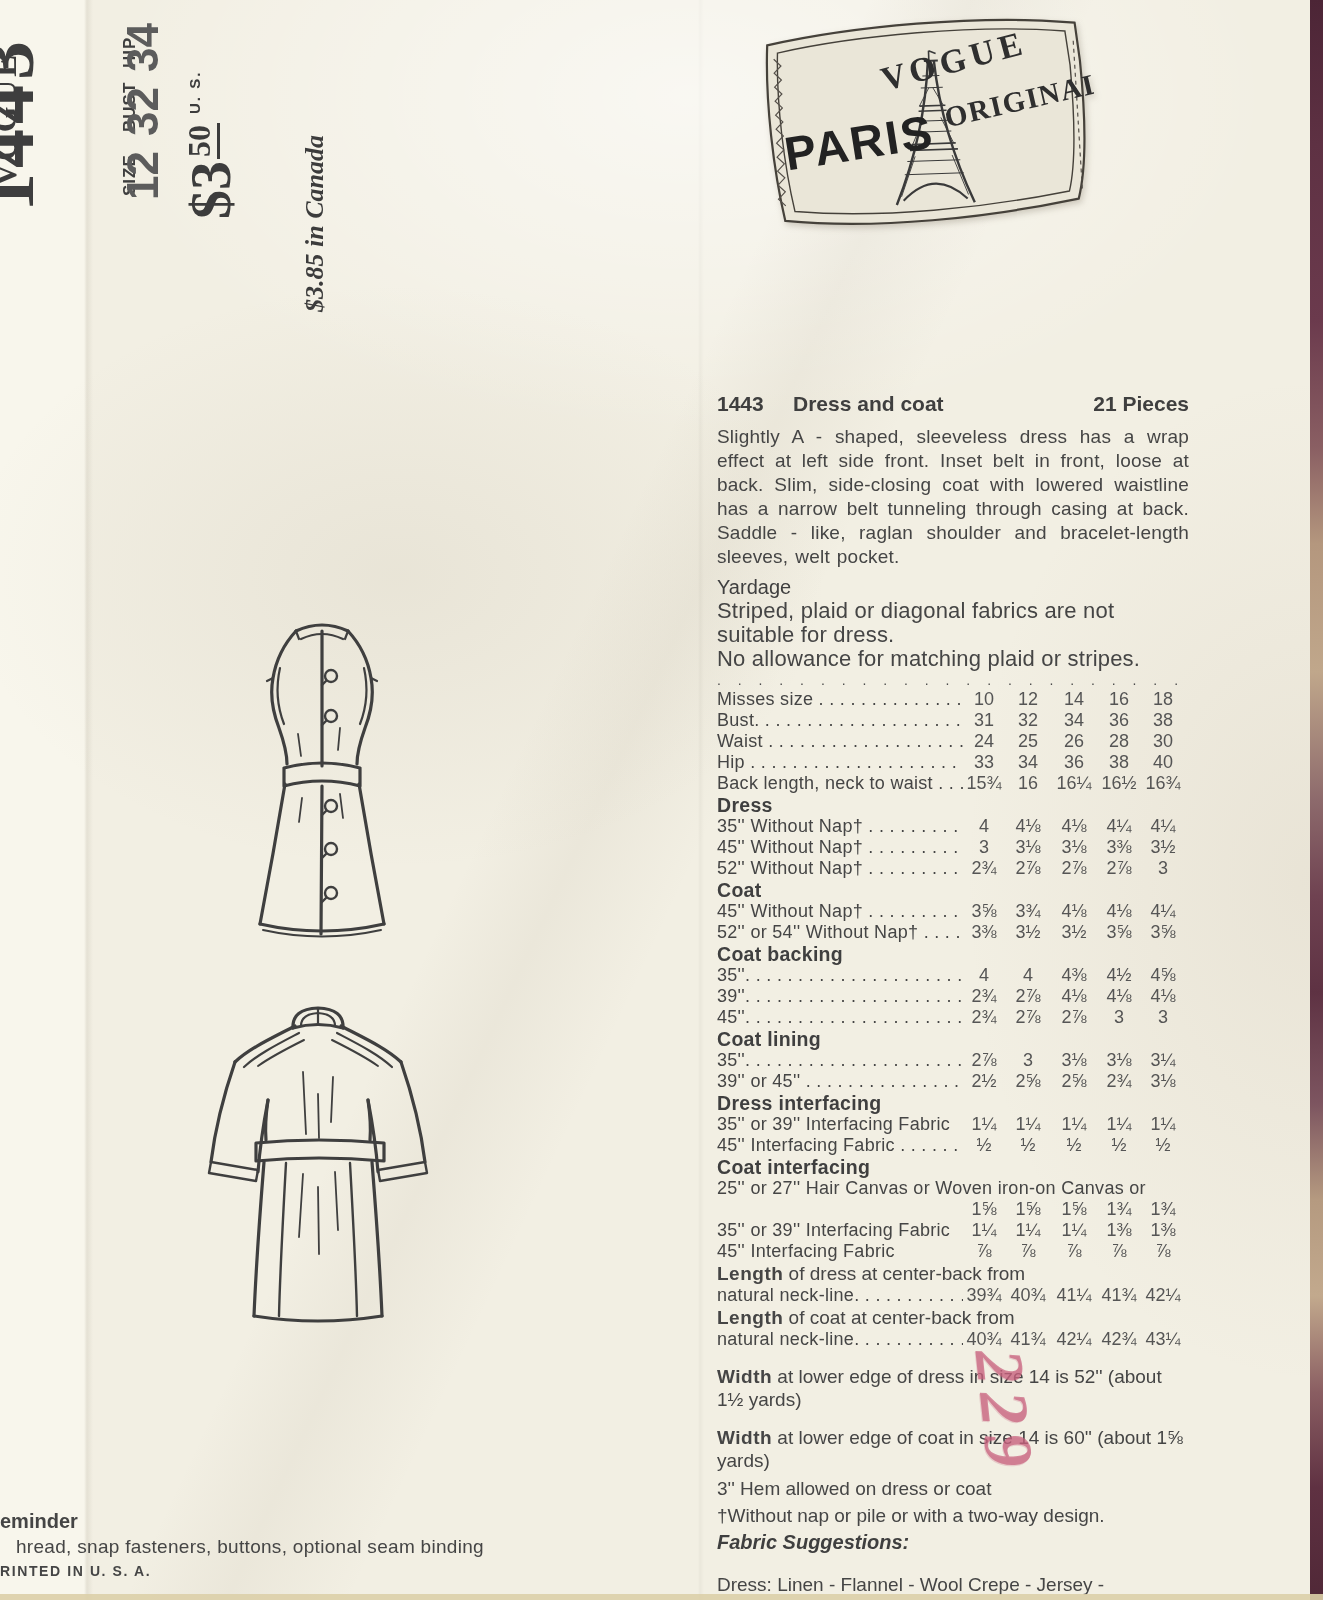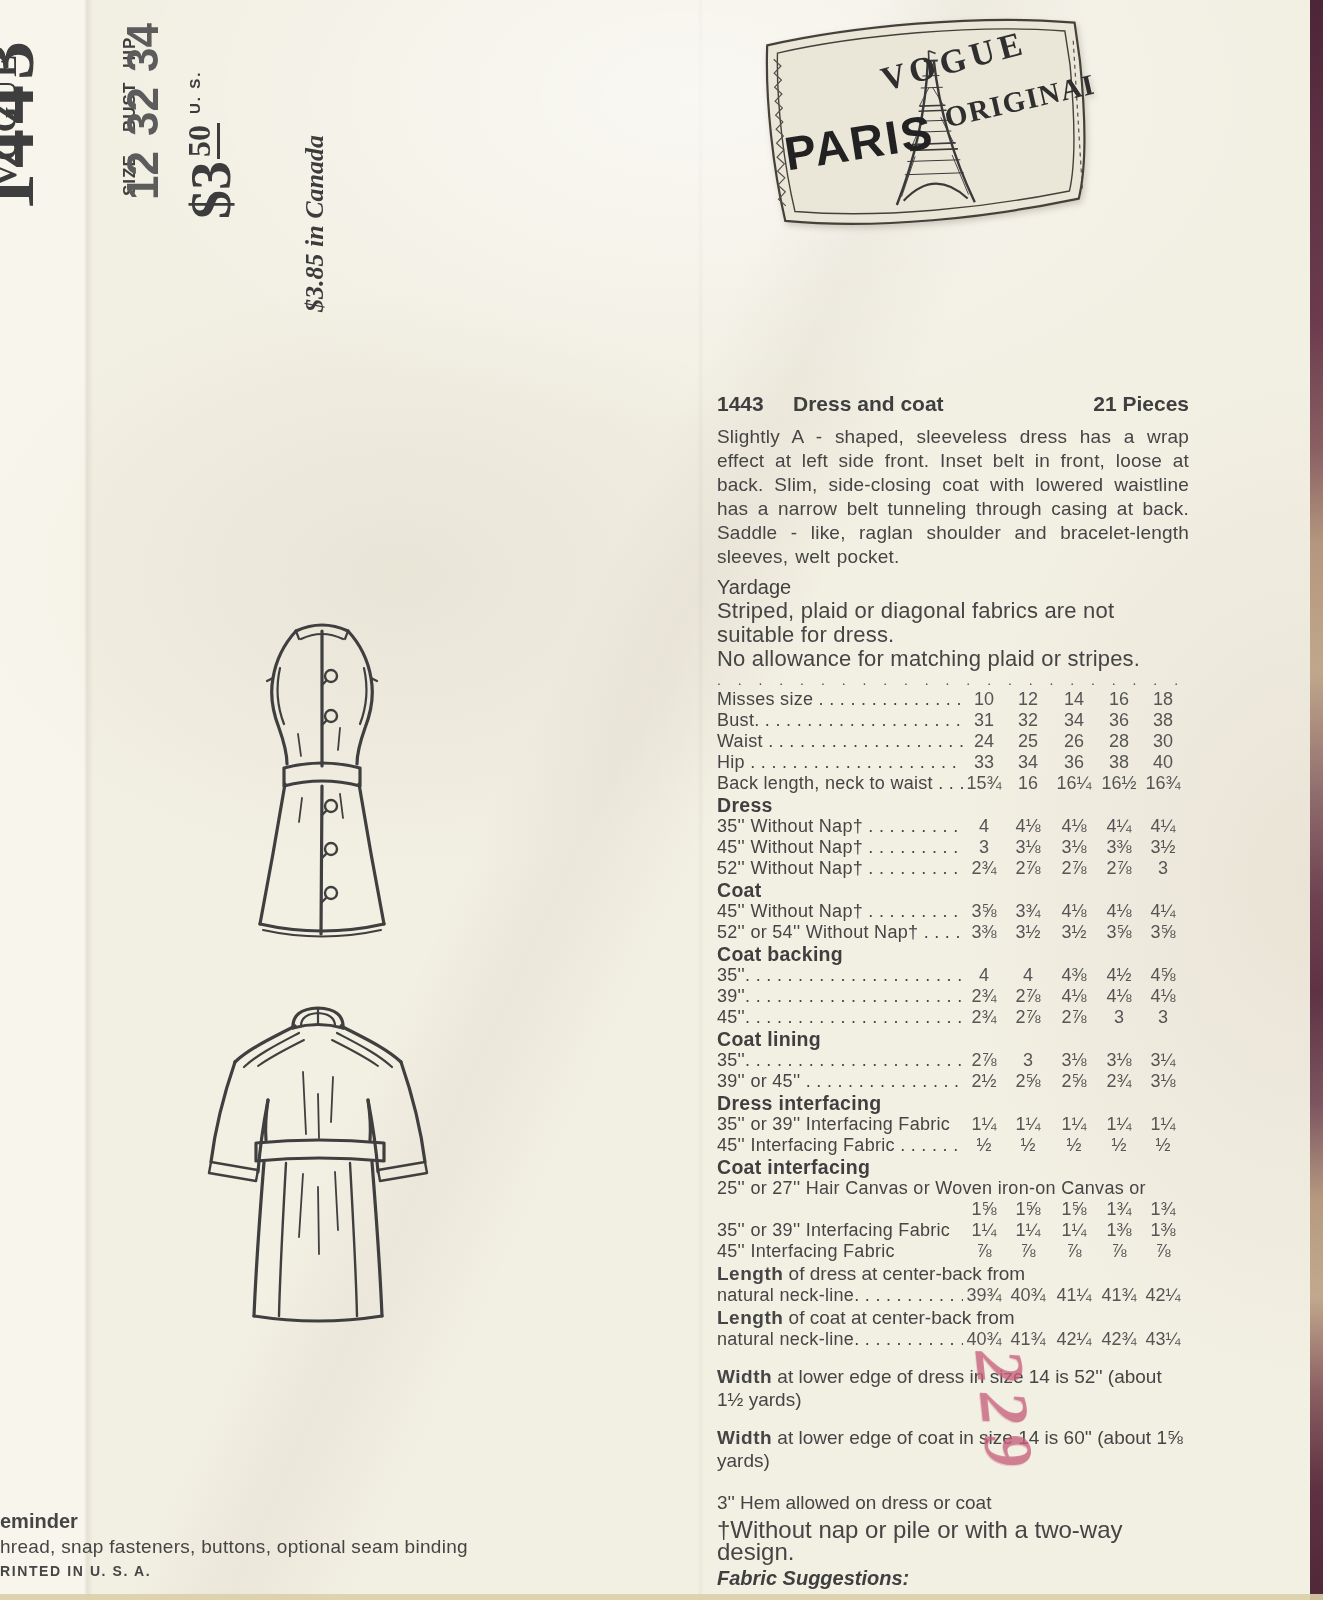--- a/index.html
+++ b/index.html
@@ -45,35 +45,35 @@
   .yrow{display:grid;grid-template-columns:246px 42px 46px 46px 44px 44px;font-size:18px;line-height:21px;}
   .ylbl{white-space:nowrap;overflow:hidden;letter-spacing:0.3px;}
   .yv{text-align:center;color:#555;}
   .yrow.hrow{display:block;font-weight:700;font-size:19.5px;line-height:22px;color:#3f3f3f;}
   .yrow.prow{display:block;line-height:21px;}
   .yrow.prow .ylbl{white-space:normal;overflow:visible;}
   .lpara{font-size:19px;line-height:23px;}
   .lpara b{font-weight:700;letter-spacing:0.5px;}
   .wpara{margin-top:16px;font-size:19px;line-height:22.5px;}
   .wpara b{font-weight:700;letter-spacing:0.5px;}
-  .hem{margin-top:20px;font-size:19px;line-height:22px;}
-  .dagger{margin-top:5px;font-size:24px;line-height:22px;}
+  .hem{margin-top:6px;font-size:19px;line-height:22px;}
+  .dagger{margin-top:5px;font-size:19px;line-height:22px;}
   .fsec{margin-top:3px;font-size:20px;font-weight:700;line-height:24px;color:#3f3f3f;font-style:italic;}
   .fline{font-size:19px;line-height:22px;}
   
   .stamp{
     position:absolute;left:920px;top:1372px;width:170px;height:80px;line-height:80px;text-align:center;
     transform:rotate(84deg);font-family:"Liberation Serif",serif;font-style:italic;font-weight:700;
     font-size:68px;letter-spacing:8px;color:rgba(199,95,125,0.72);
     text-shadow:1px 1px 0 rgba(199,95,125,0.25);
   }
   
   .footer{position:absolute;left:0;top:1510px;color:#454545;}
   .fr1{font-size:20px;font-weight:700;}
-  .fr2{font-size:19px;margin-top:3px;letter-spacing:0.3px;}
+  .fr2{font-size:19px;margin-top:3px;letter-spacing:0.3px;margin-left:16px;}
   .fr3{font-size:14px;font-weight:700;letter-spacing:1.6px;margin-top:5px;}
   
   .edge-right{
     position:absolute;right:0;top:0;width:13px;height:1600px;
     background:linear-gradient(180deg,
       #4c2536 0%, #5e3143 9%, #6b3a4d 20%, #8a5f63 28%,
       #b4977e 34%, #c0a78b 42%, #8d6a6c 50%, #6f4251 56%,
       #5e3243 62%, #7d5560 69%, #b59a80 75%, #c2a98d 81%,
       #8a5e62 87%, #5f3142 93%, #502837 100%);
   }

